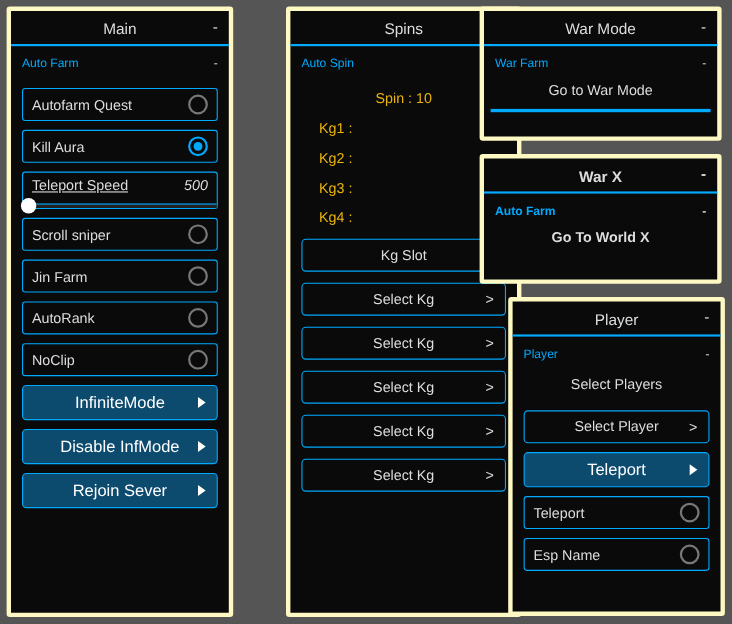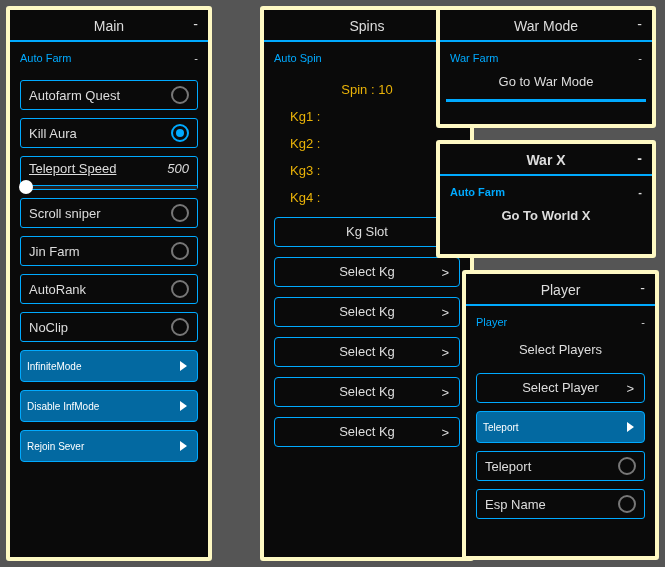--- a/index.html
+++ b/index.html
@@ -110,34 +110,34 @@
   .slider-thumb {
     position: absolute;
     left: -2px;
     bottom: -5px;
     width: 14px;
     height: 14px;
     background: #fff;
     border-radius: 50%;
   }
   .btn-blue {
-    background: #0369a1;
+    background: #0c4a6e;
     border: 1px solid #00aaff;
     border-radius: 4px;
     color: #fff;
-    font-size: 10px;
+    font-size: 15px;
     text-align: center;
     padding: 8px 6px;
     margin-top: 8px;
     cursor: pointer;
     position: relative;
     height: 32px;
     display: flex;
     align-items: center;
-    justify-content: flex-start;
+    justify-content: center;
   }
   .btn-blue .arrow {
     position: absolute;
     right: 10px;
     top: 50%;
     transform: translateY(-50%);
     width: 0; height: 0;
     border-top: 5px solid transparent;
     border-bottom: 5px solid transparent;
     border-left: 7px solid #fff;

